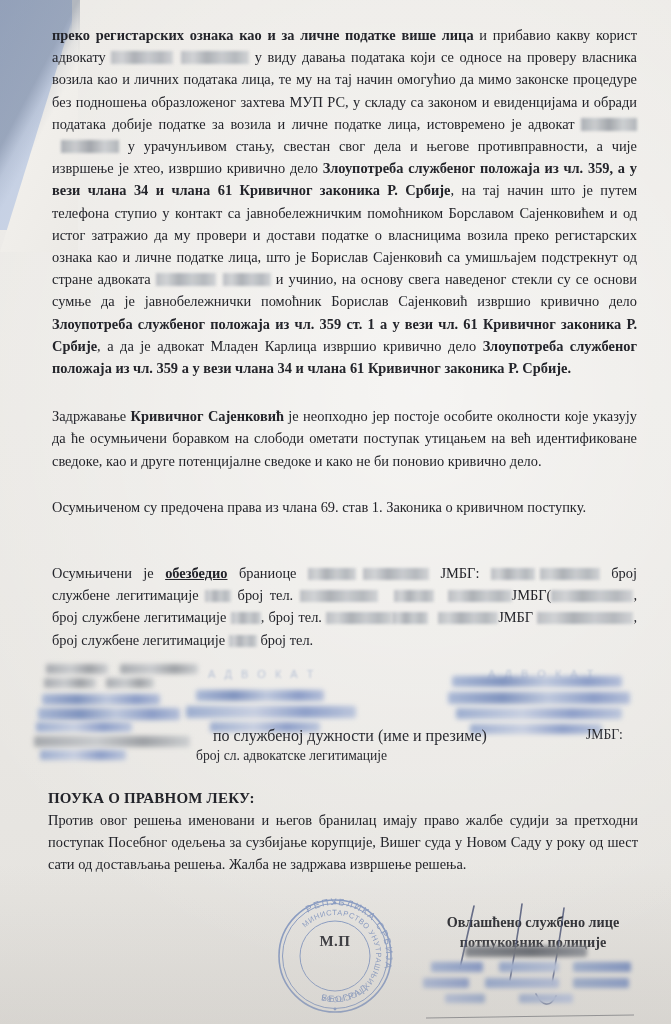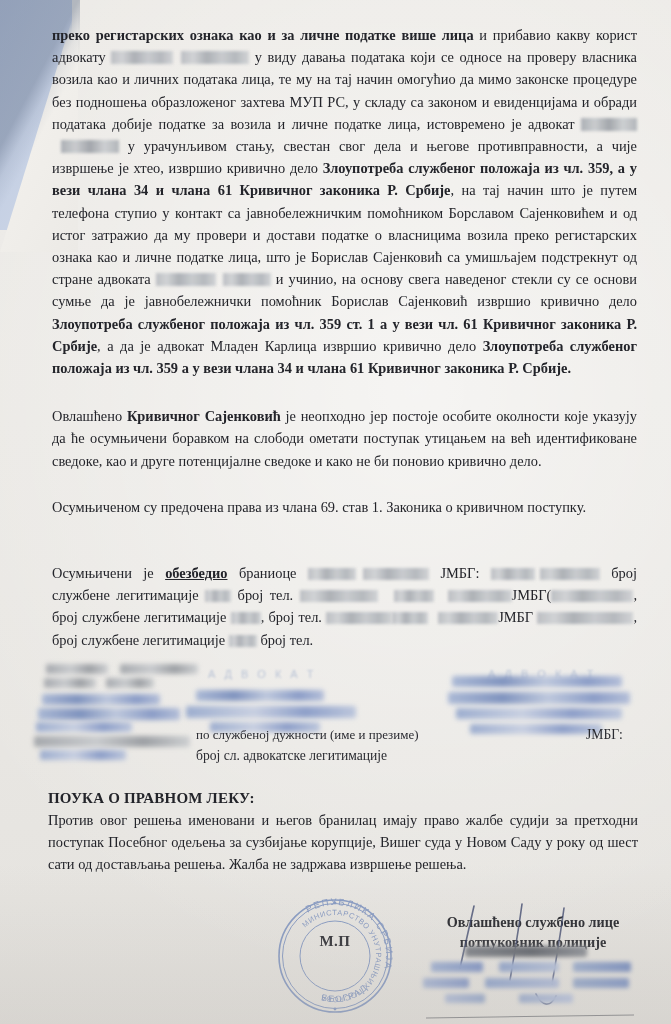--- a/index.html
+++ b/index.html
@@ -112,21 +112,21 @@
 <div id="page-photo">
 
   <div id="desk-corner"></div>
   <div id="page-edge"></div>
   <div id="edge-shadow"></div>
 
   <div id="body-text">
 
     <p class="para"><span class="b">преко регистарских ознака као и за личне податке више лица</span><span> и прибавио какву корист адвокату </span><span class="rd tall" style="width:62px"></span><span class="rd tall" style="width:68px;margin-left:8px"></span><span> у виду давања података који се односе на проверу власника возила као и личних података лица, те му на тај начин омогућио да мимо законске процедуре без подношења образложеног захтева МУП РС, у складу са законом и евиденцијама и обради података добије податке за возила и личне податке лица, истовремено је адвокат </span><span class="rd tall t" style="width:56px"></span><span class="rd tall t" style="width:58px;margin-left:9px"></span><span> у урачунљивом стању, свестан свог дела и његове противправности, а чије извршење је хтео, извршио кривично дело </span><span class="b">Злоупотреба службеног положаја из чл. 359, а у вези члана 34 и члана 61 Кривичног законика Р. Србије</span><span>, на тај начин што је путем телефона ступио у контакт са јавнобележничким помоћником Борславом Сајенковићем и од истог затражио да му провери и достави податке о власницима возила преко регистарских ознака као и личне податке лица, што је Борислав Сајенковић са умишљајем подстрекнут од стране адвоката </span><span class="rd tall" style="width:60px"></span><span class="rd tall" style="width:48px;margin-left:7px"></span><span> и учинио, на основу свега наведеног стекли су се основи сумње да је јавнобележнички помоћник Борислав Сајенковић извршио кривично дело </span><span class="b">Злоупотреба службеног положаја из чл. 359 ст. 1 а у вези чл. 61 Кривичног законика Р. Србије</span><span>, а да је адвокат Младен Карлица извршио кривично дело </span><span class="b">Злоупотреба службеног положаја из чл. 359 а у вези члана 34 и члана 61 Кривичног законика Р. Србије.</span></p>
 
-    <p class="para gap" style="margin-top:26px"><span>Овлашћено </span><span class="b">Кривичног Сајенковић</span><span> је неопходно јер постоје особите околности које указују да ће осумњичени боравком на слободи ометати поступак утицањем на већ идентификоване сведоке, као и друге потенцијалне сведоке и како не би поновио кривично дело.</span></p>
+    <p class="para gap" style="margin-top:26px"><span>Задржавање </span><span class="b">Кривичног Сајенковић</span><span> је неопходно јер постоје особите околности које указују да ће осумњичени боравком на слободи ометати поступак утицањем на већ идентификоване сведоке, као и друге потенцијалне сведоке и како не би поновио кривично дело.</span></p>
 
 
     <p class="para gap" style="margin-top:24px">Осумњиченом су предочена права из члана 69. став 1. Законика о кривичном поступку.</p>
 
     <p class="para gap" style="margin-top:44px"><span>Осумњичени је </span><span class="u">обезбедио</span><span> браниоце </span><span class="rd" style="width:48px"></span><span class="rd" style="width:66px;margin-left:7px"></span><span> ЈМБГ: </span><span class="rd" style="width:44px"></span><span class="rd" style="width:60px;margin-left:5px"></span><span> број службене легитимације </span><span class="rd" style="width:26px"></span><span> број тел. </span><span class="rd" style="width:78px"></span><span class="rd" style="width:40px;margin-left:16px"></span><span class="rd" style="width:64px;margin-left:14px"></span><span>ЈМБГ(</span><span class="rd" style="width:82px"></span><span>, број службене легитимације </span><span class="rd" style="width:30px"></span><span>, број тел. </span><span class="rd" style="width:66px"></span><span class="rd" style="width:36px"></span><span class="rd" style="width:60px;margin-left:10px"></span><span>ЈМБГ </span><span class="rd" style="width:96px"></span><span>, број службене легитимације </span><span class="rd" style="width:28px"></span><span> број тел.</span></p>
   </div>
 
   <div id="overlay-zone">
     <div class="ghost" style="left:208px;top:668px;">А Д В О К А Т</div>
     <div class="ghost" style="left:488px;top:668px;">А Д В О К А Т</div>
@@ -145,21 +145,21 @@
     <div class="bl s1" style="left:196px;top:690px;width:128px;height:11px;"></div>
     <div class="bl s2" style="left:186px;top:706px;width:170px;height:12px;"></div>
     <div class="bl s2" style="left:210px;top:722px;width:110px;height:10px;"></div>
 
     <div class="bl s1" style="left:452px;top:676px;width:170px;height:11px;"></div>
     <div class="bl s1" style="left:448px;top:692px;width:182px;height:12px;"></div>
     <div class="bl s2" style="left:456px;top:708px;width:166px;height:11px;"></div>
     <div class="bl s2" style="left:470px;top:724px;width:132px;height:10px;"></div>
   </div>
 
-  <div style="position:absolute;left:196px;top:727px;font-size:13px;color:#2a2b31;filter:blur(.3px);">по службеној дужности (име и презиме)</div>
+  <div style="position:absolute;left:213px;top:727px;font-size:16px;color:#2a2b31;filter:blur(.3px);">по службеној дужности (име и презиме)</div>
   <div style="position:absolute;left:196px;top:748px;font-size:13.6px;color:#2a2b31;filter:blur(.3px);text-align:right;">број сл. адвокатске легитимације</div>
   <div style="position:absolute;left:586px;top:727px;font-size:13.6px;color:#2a2b31;filter:blur(.3px);">ЈМБГ:</div>
 
   <div id="remedy" style="position:absolute;left:48px;top:790px;width:590px;color:#23242a;filter:blur(.25px);">
     <div class="heading" style="margin-bottom:2px;">ПОУКА О ПРАВНОМ ЛЕКУ:</div>
     <div style="font-size:14.4px;line-height:22.2px;text-align:justify;">Против овог решења именовани и његов бранилац имају право жалбе судији за претходни поступак Посебног одељења за сузбијање корупције, Вишег суда у Новом Саду у року од шест сати од достављања решења. Жалба не задржава извршење решења.</div>
   </div>
 
   <div id="stamp-wrap">
     <svg id="stamp-svg" width="126" height="126" viewBox="0 0 126 126">

